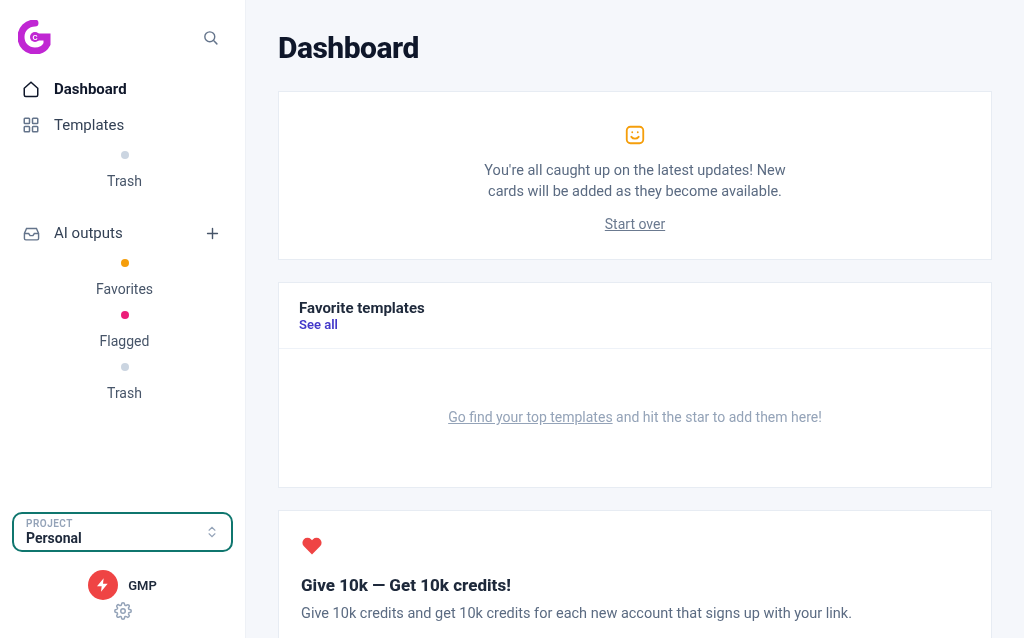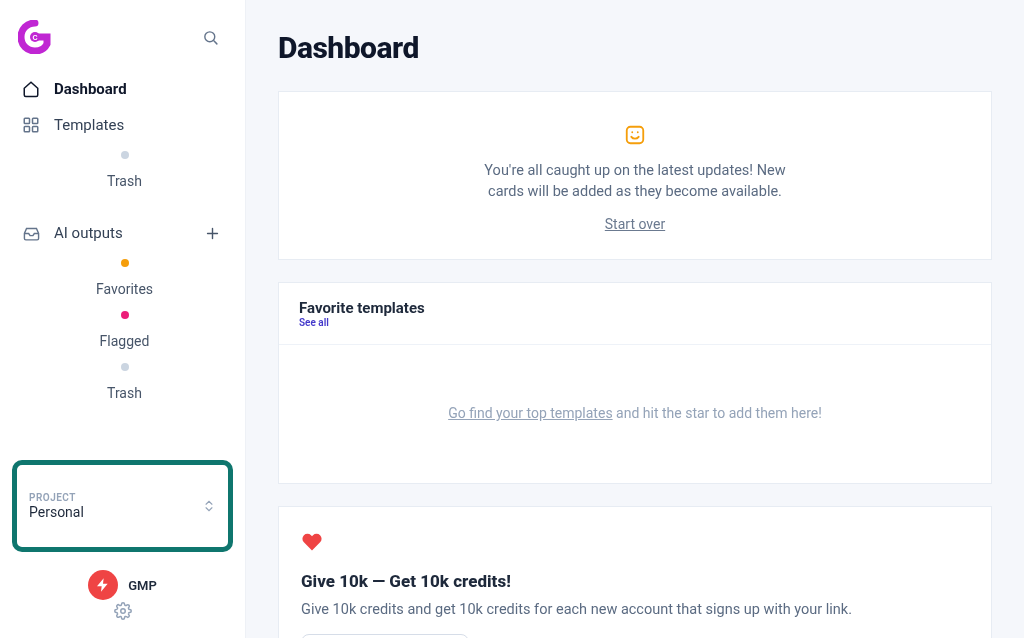--- a/index.html
+++ b/index.html
@@ -74,29 +74,29 @@
     font-size:14px;color:#475569;cursor:pointer;border-radius:6px;flex-direction:column;
   }
   .dot { width:8px;height:8px;border-radius:50%;flex-shrink:0; }
   .dot.grey { background:#cbd5e1; }
   .dot.orange { background:#f59e0b; }
   .dot.pink { background:#ec1e79; }
 
   .spacer { flex:1; }
 
   .project-card {
-    border:5px solid #0f766e;
+    border:2px solid #0f766e;
     border-radius:10px;
-    padding:27px 12px;
+    padding:4px 12px;
     margin-bottom:14px;
     display:flex;align-items:center;justify-content:space-between;
     cursor:pointer;
   }
   .project-card .meta .label { font-size:10px;letter-spacing:.5px;color:#94a3b8;font-weight:600; }
-  .project-card .meta .value { font-size:14px;font-weight:400;color:#1e293b;margin-top:1px; }
+  .project-card .meta .value { font-size:14px;font-weight:700;color:#1e293b;margin-top:1px; }
   .selector-icon { color:#94a3b8; }
 
   .user-row {
     display:flex;align-items:center;justify-content:space-between;
     padding:4px 6px;
     flex-direction:column;
   }
   .user-row .left { display:flex;align-items:center;gap:10px;}
   .avatar {
     width:30px;height:30px;border-radius:50%;
@@ -118,21 +118,21 @@
     background:#fff;border:1px solid #e7ecf3;border-radius:0;margin-bottom:22px;
   }
   .updates-card { padding:32px 20px 26px; text-align:center;}
   .smile-icon { display:inline-flex;margin-bottom:14px;}
   .updates-text { color:#5b6b82;font-size:14.5px;line-height:1.45;max-width:320px;margin:0 auto 12px; }
   .start-over { color:#6b7a90;font-size:14px;text-decoration:underline;cursor:pointer; }
 
   .fav-card {}
   .fav-header { display:flex;align-items:flex-start;justify-content:space-between;padding:16px 20px;border-bottom:1px solid #eef2f8;flex-direction:column;}
   .fav-title { font-size:15px;font-weight:700;color:#1e293b;}
-  .see-all { font-size:10px;font-weight:600;color:#4338ca;cursor:pointer;}
+  .see-all { font-size:13px;font-weight:600;color:#4338ca;cursor:pointer;}
   .fav-body { padding:60px 20px 62px;text-align:center;font-size:14px;color:#94a3b8;}
   .fav-body a { color:#94a3b8;text-decoration:underline;cursor:pointer;}
 
   .ref-card { padding:24px 22px 26px;}
   .heart { color:#ef4444;margin-bottom:18px;display:inline-flex;}
   .ref-title { font-size:17px;font-weight:800;color:#1e293b;margin-bottom:10px;}
   .ref-text { font-size:14.5px;color:#5b6b82;margin-bottom:16px;}
   .ref-btn {
     display:inline-flex;align-items:center;gap:8px;
     border:1px solid #d6dde8;border-radius:8px;

